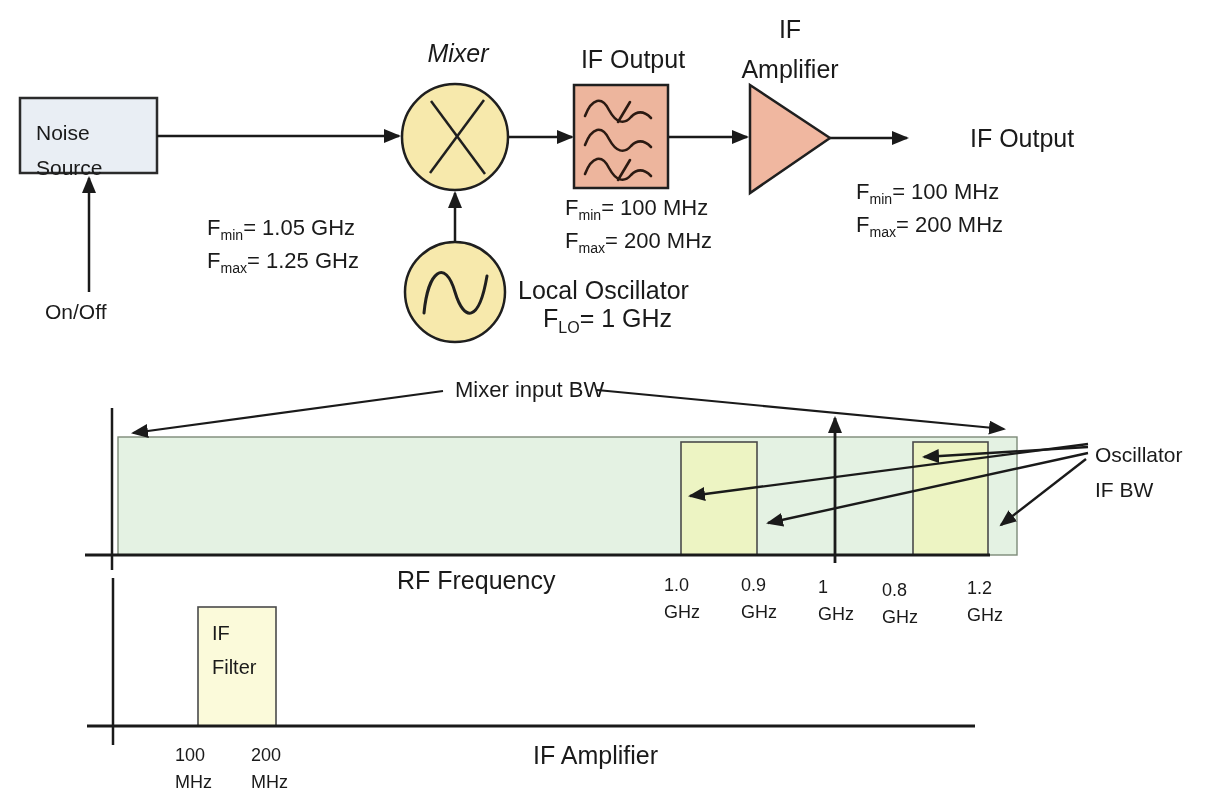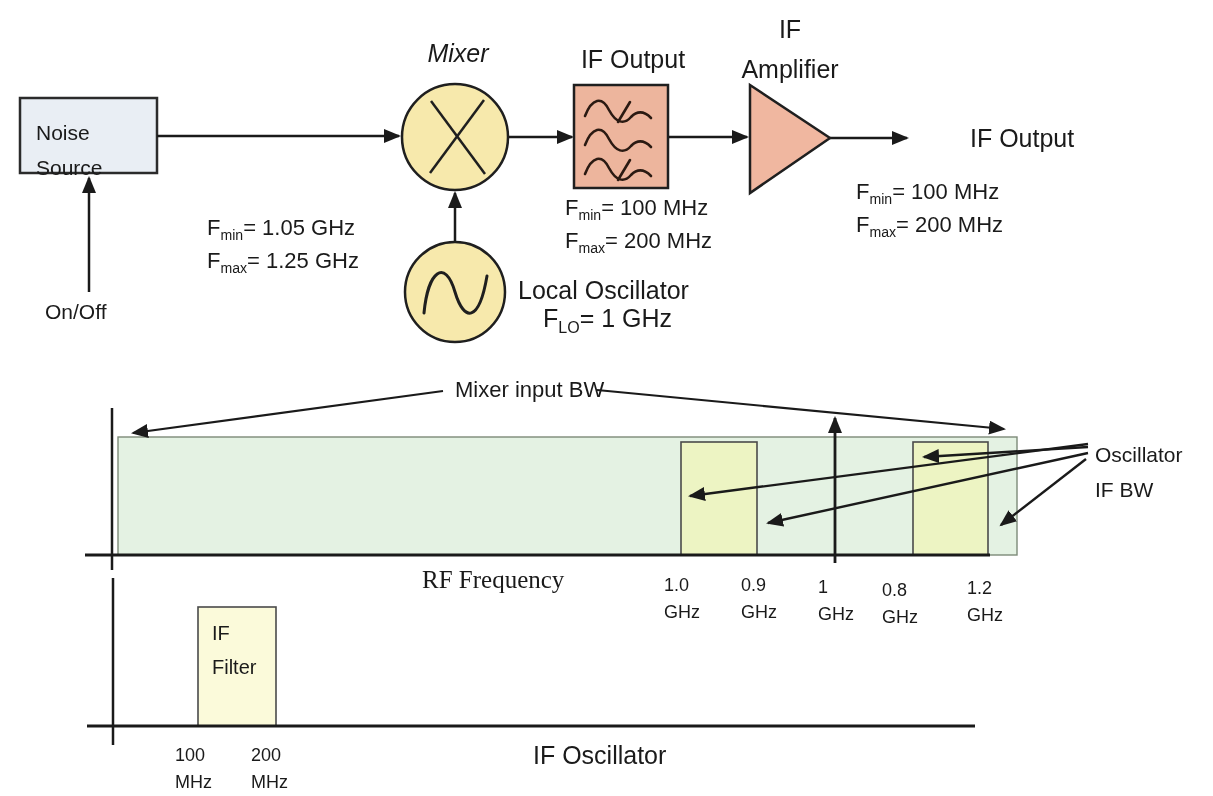--- a/index.html
+++ b/index.html
@@ -118,21 +118,21 @@
     <div class="frow"><span>F</span><sub>max</sub><span>= 200 MHz</span></div>
   </div>
 
   <div class="lbl f22" style="left:455px;top:377px;">Mixer input BW</div>
 
   <div class="lbl f21 twoline" style="left:1095px;top:433px;">
     <div>Oscillator</div>
     <div>IF BW</div>
   </div>
 
-  <div class="lbl f25" style="left:422px;top:566px;font-family:Liberation Serif, serif;">RF Frequency</div>
+  <div class="lbl f25" style="left:397px;top:566px;">RF Frequency</div>
 
   <div class="lbl f18 twoline" style="left:664px;top:568px;">
     <div>1.0</div>
       <div>GHz</div>
   </div>
   <div class="lbl f18 twoline" style="left:741px;top:568px;">
     <div>0.9</div>
       <div>GHz</div>
   </div>
   <div class="lbl f18 twoline" style="left:818px;top:570px;">
@@ -155,15 +155,15 @@
 
   <div class="lbl f18 twoline" style="left:175px;top:738px;">
     <div>100</div>
       <div>MHz</div>
   </div>
   <div class="lbl f18 twoline" style="left:251px;top:738px;">
     <div>200</div>
       <div>MHz</div>
   </div>
 
-  <div class="lbl f25" style="left:533px;top:741px;">IF Oscillator</div>
+  <div class="lbl f25" style="left:533px;top:741px;">IF Amplifier</div>
 
 </div>
 
 </body></html>

